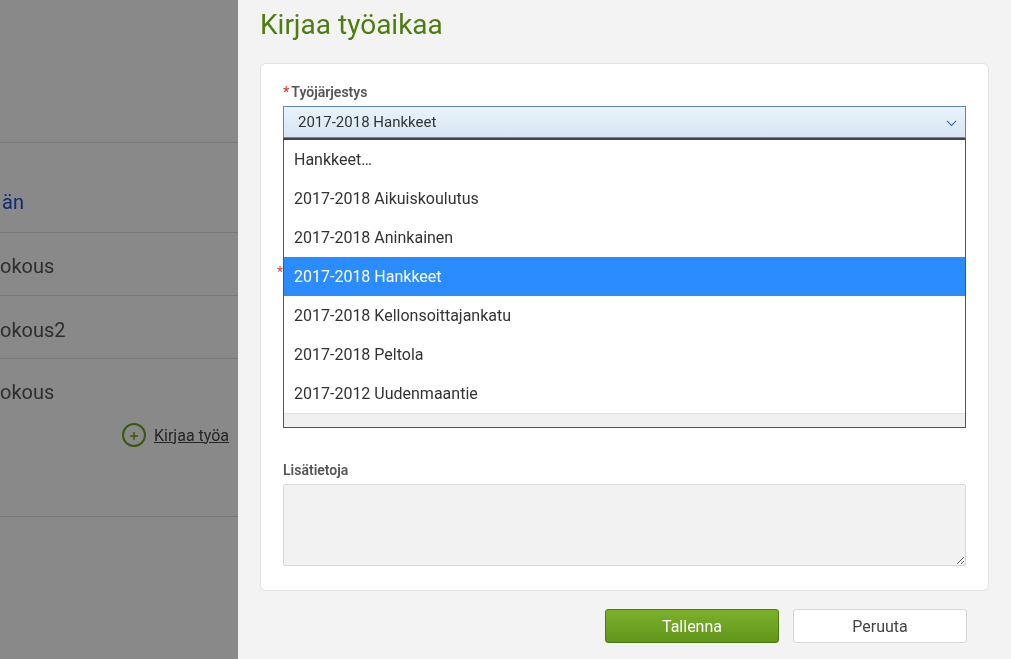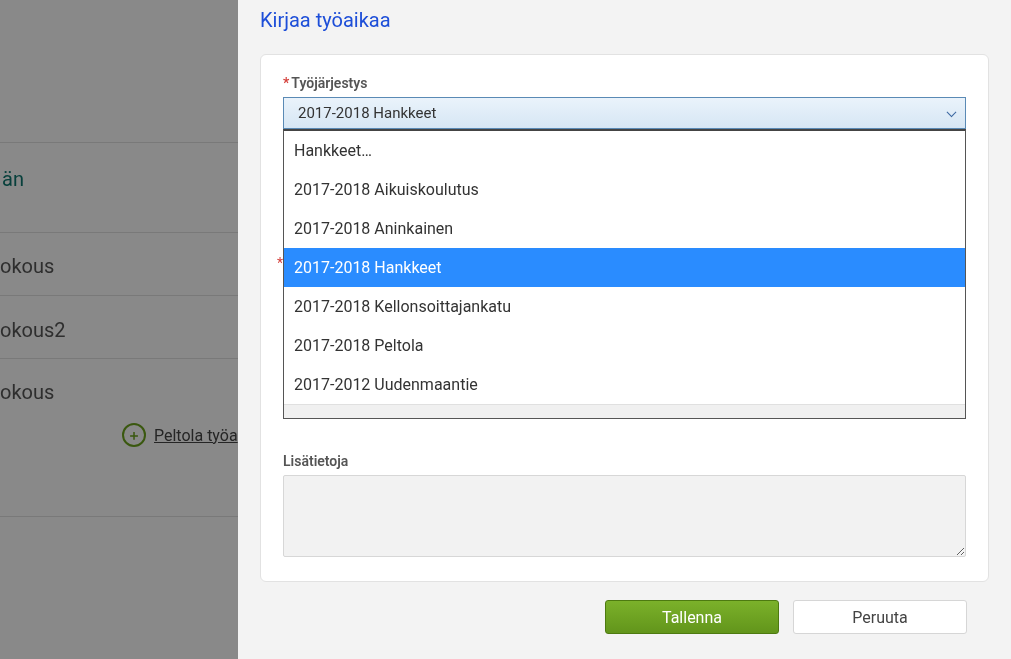--- a/index.html
+++ b/index.html
@@ -1,34 +1,34 @@
 <!DOCTYPE html>
 <html><head>
   <meta charset="utf-8">
   <style>
     * { box-sizing: border-box; margin: 0; padding: 0; font-family: -apple-system, BlinkMacSystemFont, "Segoe UI", Roboto, "Helvetica Neue", Arial, sans-serif; }
     html, body { width: 1011px; height: 659px; overflow: hidden; background: #f3f3f3; position: relative; }
 
     
     .bg-page { position: absolute; inset: 0; background: #f9f9f9; }
-    .bg-section-title { position: absolute; left: 0; top: 167px; font-size: 20px; color: #0f766e; padding-left: 2px; }
+    .bg-section-title { position: absolute; left: 0; top: 190px; font-size: 20px; color: #1d4ed8; padding-left: 2px; }
     .bg-divider { position: absolute; left: 0; right: 0; height: 1px; background: #ddd; }
     .bg-item { position: absolute; left: 0; font-size: 20px; color: #555; }
     .bg-add-row { position: absolute; left: 122px; top: 423px; display: flex; align-items: center; gap: 8px; }
     .bg-add-icon { width: 24px; height: 24px; border: 2px solid #6aa01c; border-radius: 50%; display: flex; align-items: center; justify-content: center; color: #6aa01c; font-size: 16px; line-height: 1; }
     .bg-add-icon::before { content: "＋"; font-weight: bold; font-size: 14px; }
     .bg-add-link { text-decoration: underline; color: #444; font-size: 16px; }
 
     
     .modal-backdrop { position: absolute; inset: 0; background: rgba(0,0,0,0.45); }
 
     
     .modal { position: absolute; left: 238px; top: 0; right: 0; bottom: 0; background: #f3f3f3; }
     .modal-inner { padding: 8px 22px 0 22px; height: 100%; display: flex; flex-direction: column; }
-    .modal-title { font-size: 20px; font-weight: 400; color: #1d4ed8; margin-bottom: 22px; }
+    .modal-title { font-size: 28px; font-weight: 400; color: #4d7c0f; margin-bottom: 22px; }
 
     .form-card { background: #fff; border: 1px solid #e2e2e2; border-radius: 6px; padding: 20px 22px; flex: 0 0 auto; }
 
     .form-group { margin-bottom: 14px; position: relative; }
     .form-label { font-size: 14px; color: #555; font-weight: 600; display: block; margin-bottom: 6px; }
     .req { color: #d43f3a; margin-right: 2px; }
 
     
     .select-box { position: relative; }
     .select-display { height: 32px; line-height: 30px; padding: 0 26px 0 14px; border: 1px solid #5a8ab5; background: linear-gradient(#eaf3fb 0%, #d6e6f4 100%); font-size: 15px; color: #333; cursor: pointer; position: relative; }
@@ -64,21 +64,21 @@
   <div class="bg-divider" style="top:142px;"></div>
   <div class="bg-section-title">än</div>
   <div class="bg-divider" style="top:232px;"></div>
   <div class="bg-item" style="top:254px;">okous</div>
   <div class="bg-divider" style="top:295px;"></div>
   <div class="bg-item" style="top:318px;">okous2</div>
   <div class="bg-divider" style="top:358px;"></div>
   <div class="bg-item" style="top:380px;">okous</div>
   <div class="bg-add-row">
     <span class="bg-add-icon"></span>
-    <span class="bg-add-link">Peltola työa</span>
+    <span class="bg-add-link">Kirjaa työa</span>
   </div>
   <div class="bg-divider" style="top:516px;"></div>
 </div>
 
 <div class="modal-backdrop"></div>
 
 <div class="modal">
   <div class="modal-inner">
     <div class="modal-title">Kirjaa työaikaa</div>
 

